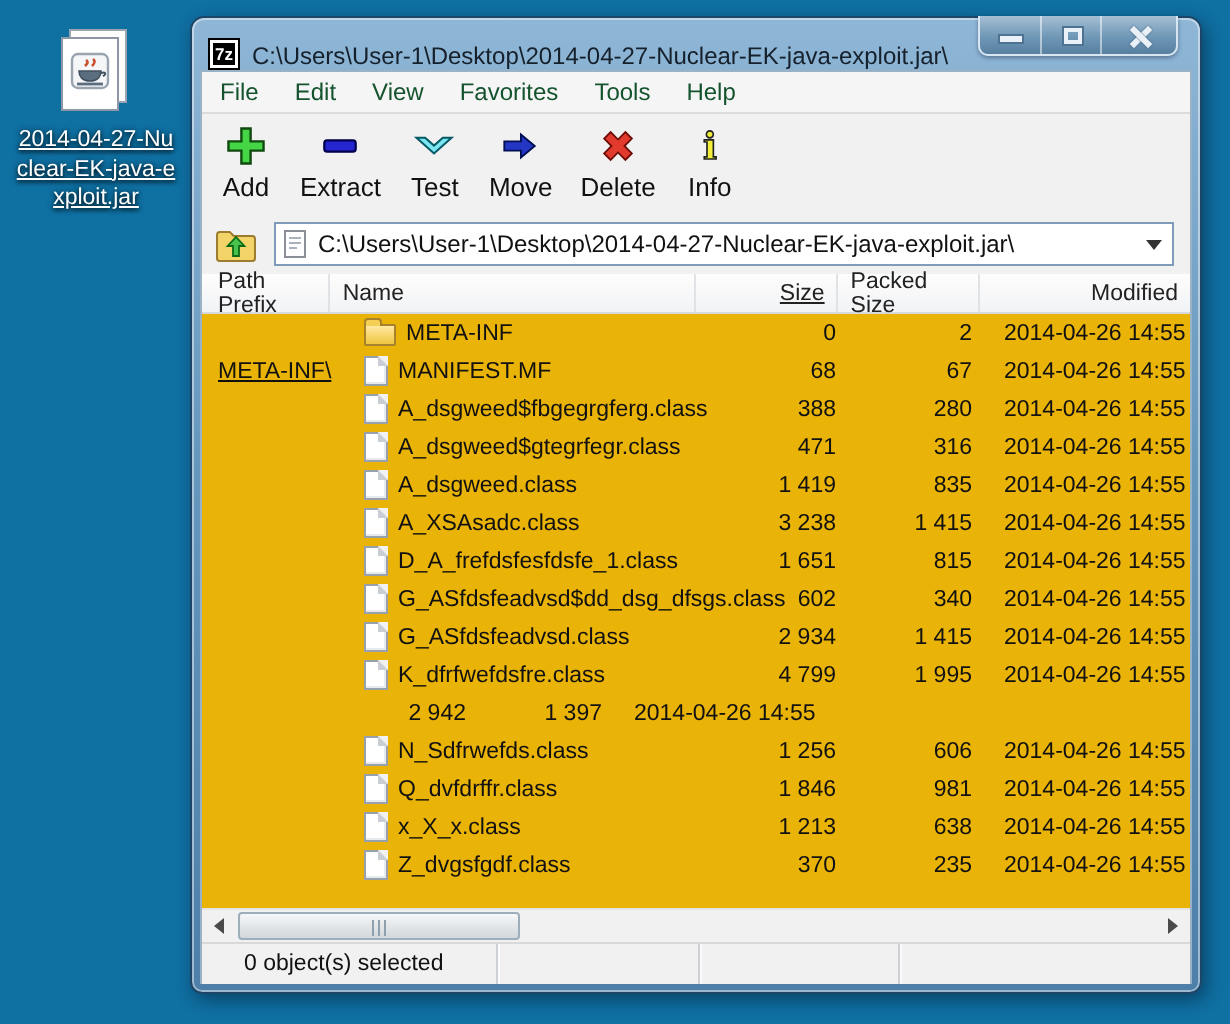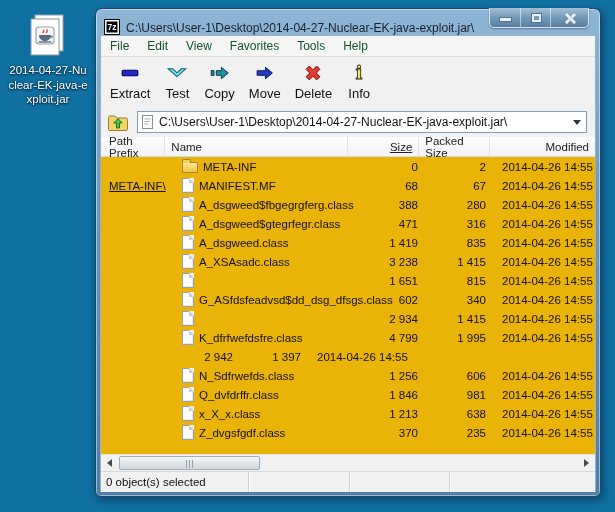--- a/index.html
+++ b/index.html
@@ -11,21 +11,21 @@
     font-size: 12px;
     color: #111;
   }
 
   
   .desk-icon { position: absolute; left: 6px; top: 12px; width: 84px;
     display: flex; flex-direction: column; align-items: center; cursor: default; }
   .desk-icon .glyph { width: 46px; height: 48px; }
   .desk-icon .lbl { margin-top: 3px; width: 82px; text-align: center;
     color: #fff; font-size: 11.5px; line-height: 14.5px; word-break: break-all;
-    text-shadow: 0 1px 2px rgba(0,0,0,.8), 0 0 3px rgba(0,0,0,.5); }
+    text-shadow: 0 1px 2px rgba(0,0,0,.8), 0 0 3px rgba(0,0,0,.5); text-decoration: underline; }
 
   
   .win { position: absolute; left: 95px; top: 8px; width: 506px; height: 489px;
     border: 1px solid #1d4568; border-radius: 7px 7px 6px 6px;
     background: linear-gradient(180deg,#8fb6d6 0%,#6697bd 45%,#4d7fa8 100%);
     box-shadow: inset 0 0 0 1px rgba(255,255,255,.45), 2px 3px 9px rgba(0,0,20,.4);
     padding: 0 4px 4px 4px; }
 
   .titlebar { height: 26px; display: flex; align-items: flex-end; padding-left: 4px;
     position: relative; }
@@ -136,21 +136,21 @@
     background: linear-gradient(180deg,#f6f7f8,#dfe3e6 60%,#d3d8dc); }
   .sb-grip { position: absolute; left: 50%; top: 3px; width: 9px; height: 8px;
     margin-left: -4px;
     background: repeating-linear-gradient(90deg,#8fa0ad 0 1px,transparent 1px 3px); }
 
   
   .statusbar { height: 21px; flex: none; display: flex; align-items: center;
     background: #f1f1f1; border-top: 1px solid #d9d9d9; font-size: 11.5px; }
   .st-cell { height: 100%; display: flex; align-items: center;
     border-right: 1px solid #cdd1d5; box-shadow: 1px 0 0 #fbfbfb; }
-  .st-1 { width: 148px; padding-left: 5px; }
+  .st-1 { width: 148px; padding-left: 21px; }
   .st-2 { width: 101px; }
   .st-3 { width: 100px; }
   .st-4 { flex: 1; border-right: none; box-shadow: none; }
 </style>
 </head>
 <body>
 
 <div class="desk-icon">
   <svg class="glyph" viewBox="0 0 46 48">
     <rect x="10" y="3" width="28" height="36" fill="#fdfdfd" stroke="#9aa4ae" stroke-width="1"></rect>
@@ -190,36 +190,35 @@
       <span class="menu-item">Edit</span>
       <span class="menu-item">View</span>
       <span class="menu-item">Favorites</span>
       <span class="menu-item">Tools</span>
       <span class="menu-item">Help</span>
     </div>
 
     <div class="toolbar">
       <div class="tool-btn">
         <svg viewBox="0 0 26 26">
+          <path d="M10.5 3.5h5v7h7v5h-7v7h-5v-7h-7v-5h7z" fill="#44d644" stroke="#104a10" stroke-width="1.3"></path>
+        </svg>
+        <span class="tool-lbl">Add</span>
+      </div>
+      <div class="tool-btn">
+        <svg viewBox="0 0 26 26">
           <rect x="4.5" y="10" width="17" height="6" rx="1.5" fill="#2626d0" stroke="#00004a" stroke-width="1.2"></rect>
         </svg>
         <span class="tool-lbl">Extract</span>
       </div>
       <div class="tool-btn">
         <svg viewBox="0 0 26 26">
           <path d="M3.5 8.5 L13 17 L22.5 8.5 L17.8 8.5 L13 12.8 L8.2 8.5 Z" fill="#7ce6f2" stroke="#055a66" stroke-width="1.1"></path>
         </svg>
         <span class="tool-lbl">Test</span>
-      </div>
-      <div class="tool-btn">
-        <svg viewBox="0 0 26 26">
-          <rect x="3.5" y="10.5" width="3" height="5" fill="#1d93a0" stroke="#00323a" stroke-width="1"></rect>
-          <path d="M9 10.5h5.5V6.8L22 13l-7.5 6.2v-3.7H9z" fill="#1d93a0" stroke="#00323a" stroke-width="1"></path>
-        </svg>
-        <span class="tool-lbl">Copy</span>
       </div>
       <div class="tool-btn">
         <svg viewBox="0 0 26 26">
           <path d="M4.5 10.5h9V6.8L21 13l-7.5 6.2v-3.7h-9z" fill="#2436c4" stroke="#000e52" stroke-width="1"></path>
         </svg>
         <span class="tool-lbl">Move</span>
       </div>
       <div class="tool-btn">
         <svg viewBox="0 0 26 26">
           <path d="M5.5 9l3.5-3.5 4 4 4-4L20.5 9l-4 4 4 4-3.5 3.5-4-4-4 4L5.5 17l4-4z" fill="#e23b2e" stroke="#6e0d06" stroke-width="1"></path>
@@ -319,39 +318,41 @@
           <span class="nm">A_XSAsadc.class</span>
         </span>
         <span class="c-size">3 238</span>
         <span class="c-packed">1 415</span>
         <span class="c-mod">2014-04-26 14:55</span>
       </div>
         <div class="row">
         <span class="c-prefix"></span>
         <span class="c-name">
           <i class="fi ic-file"></i>
+          <span class="nm">D_A_frefdsfesfdsfe_1.class</span>
         </span>
         <span class="c-size">1 651</span>
         <span class="c-packed">815</span>
         <span class="c-mod">2014-04-26 14:55</span>
       </div>
         <div class="row">
         <span class="c-prefix"></span>
         <span class="c-name">
           <i class="fi ic-file"></i>
           <span class="nm">G_ASfdsfeadvsd$dd_dsg_dfsgs.class</span>
         </span>
         <span class="c-size">602</span>
         <span class="c-packed">340</span>
         <span class="c-mod">2014-04-26 14:55</span>
       </div>
         <div class="row">
         <span class="c-prefix"></span>
         <span class="c-name">
           <i class="fi ic-file"></i>
+          <span class="nm">G_ASfdsfeadvsd.class</span>
         </span>
         <span class="c-size">2 934</span>
         <span class="c-packed">1 415</span>
         <span class="c-mod">2014-04-26 14:55</span>
       </div>
         <div class="row">
         <span class="c-prefix"></span>
         <span class="c-name">
           <i class="fi ic-file"></i>
           <span class="nm">K_dfrfwefdsfre.class</span>

